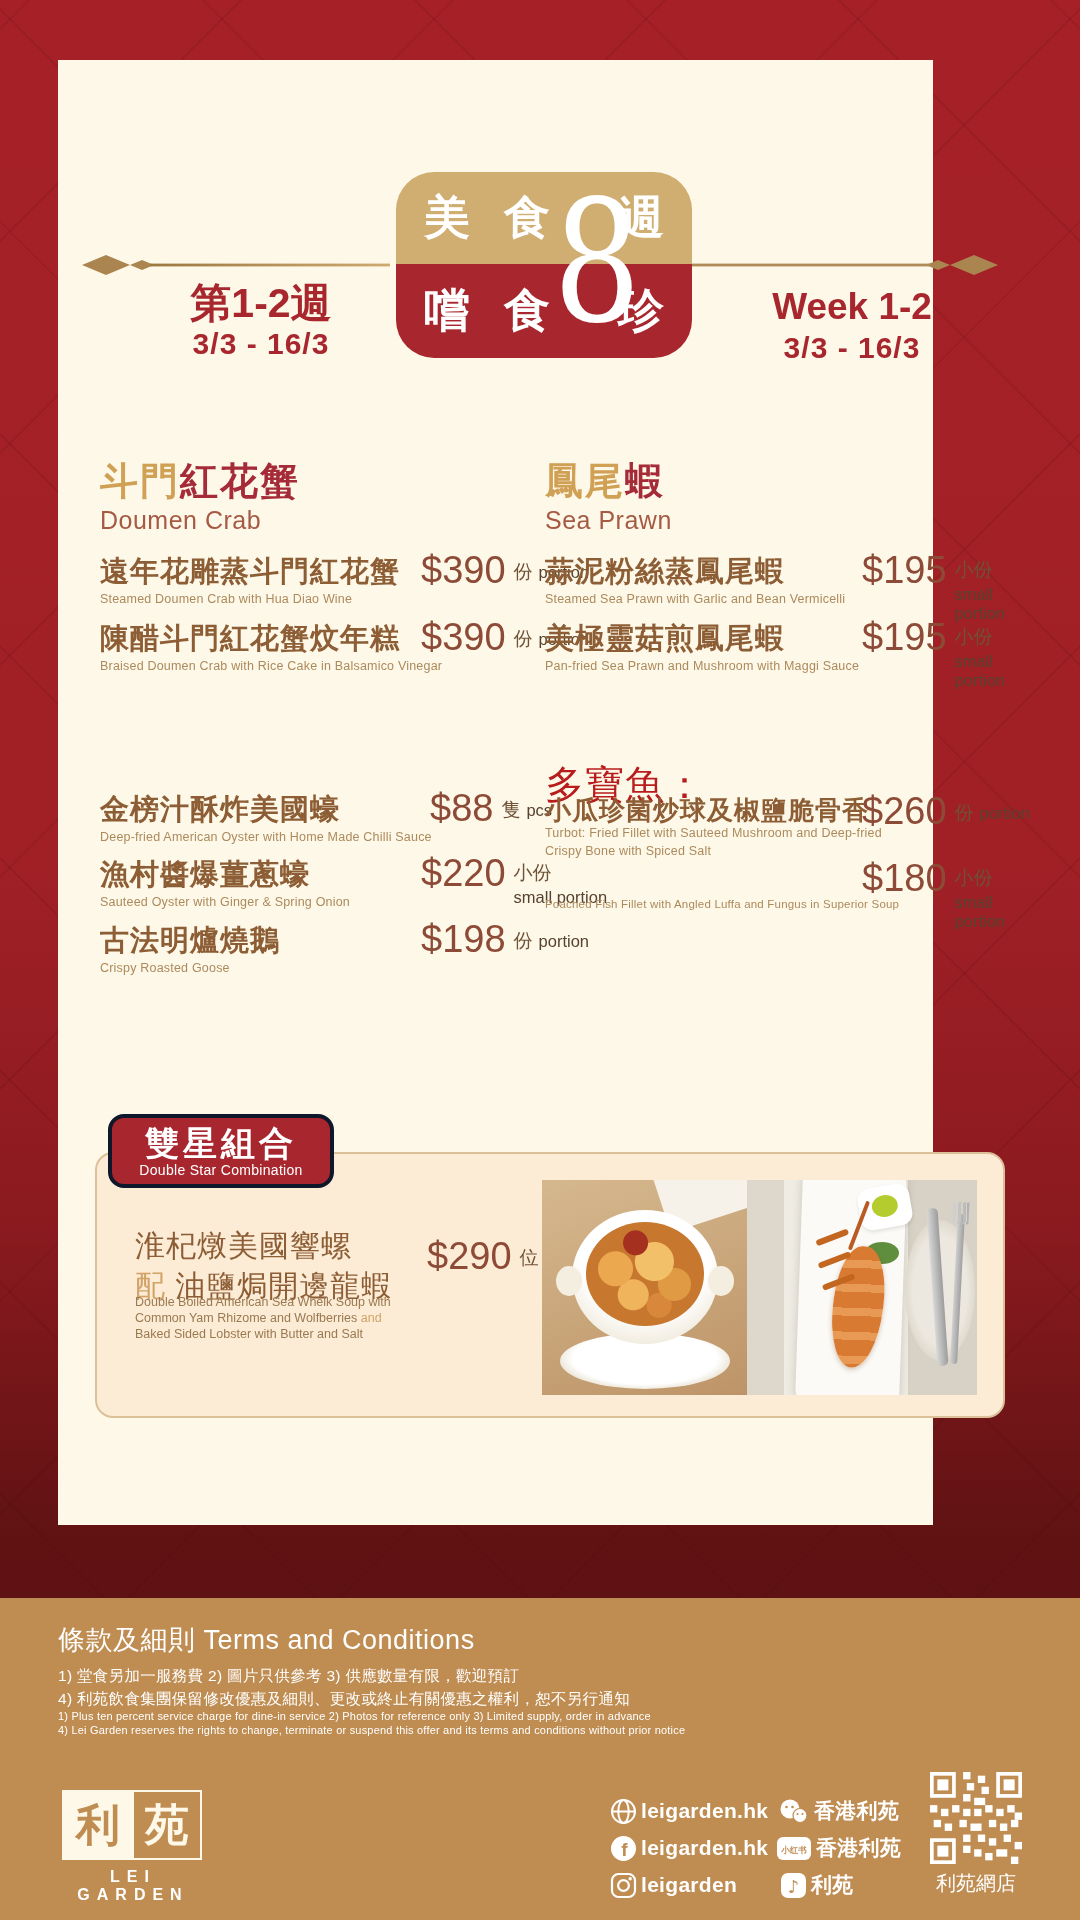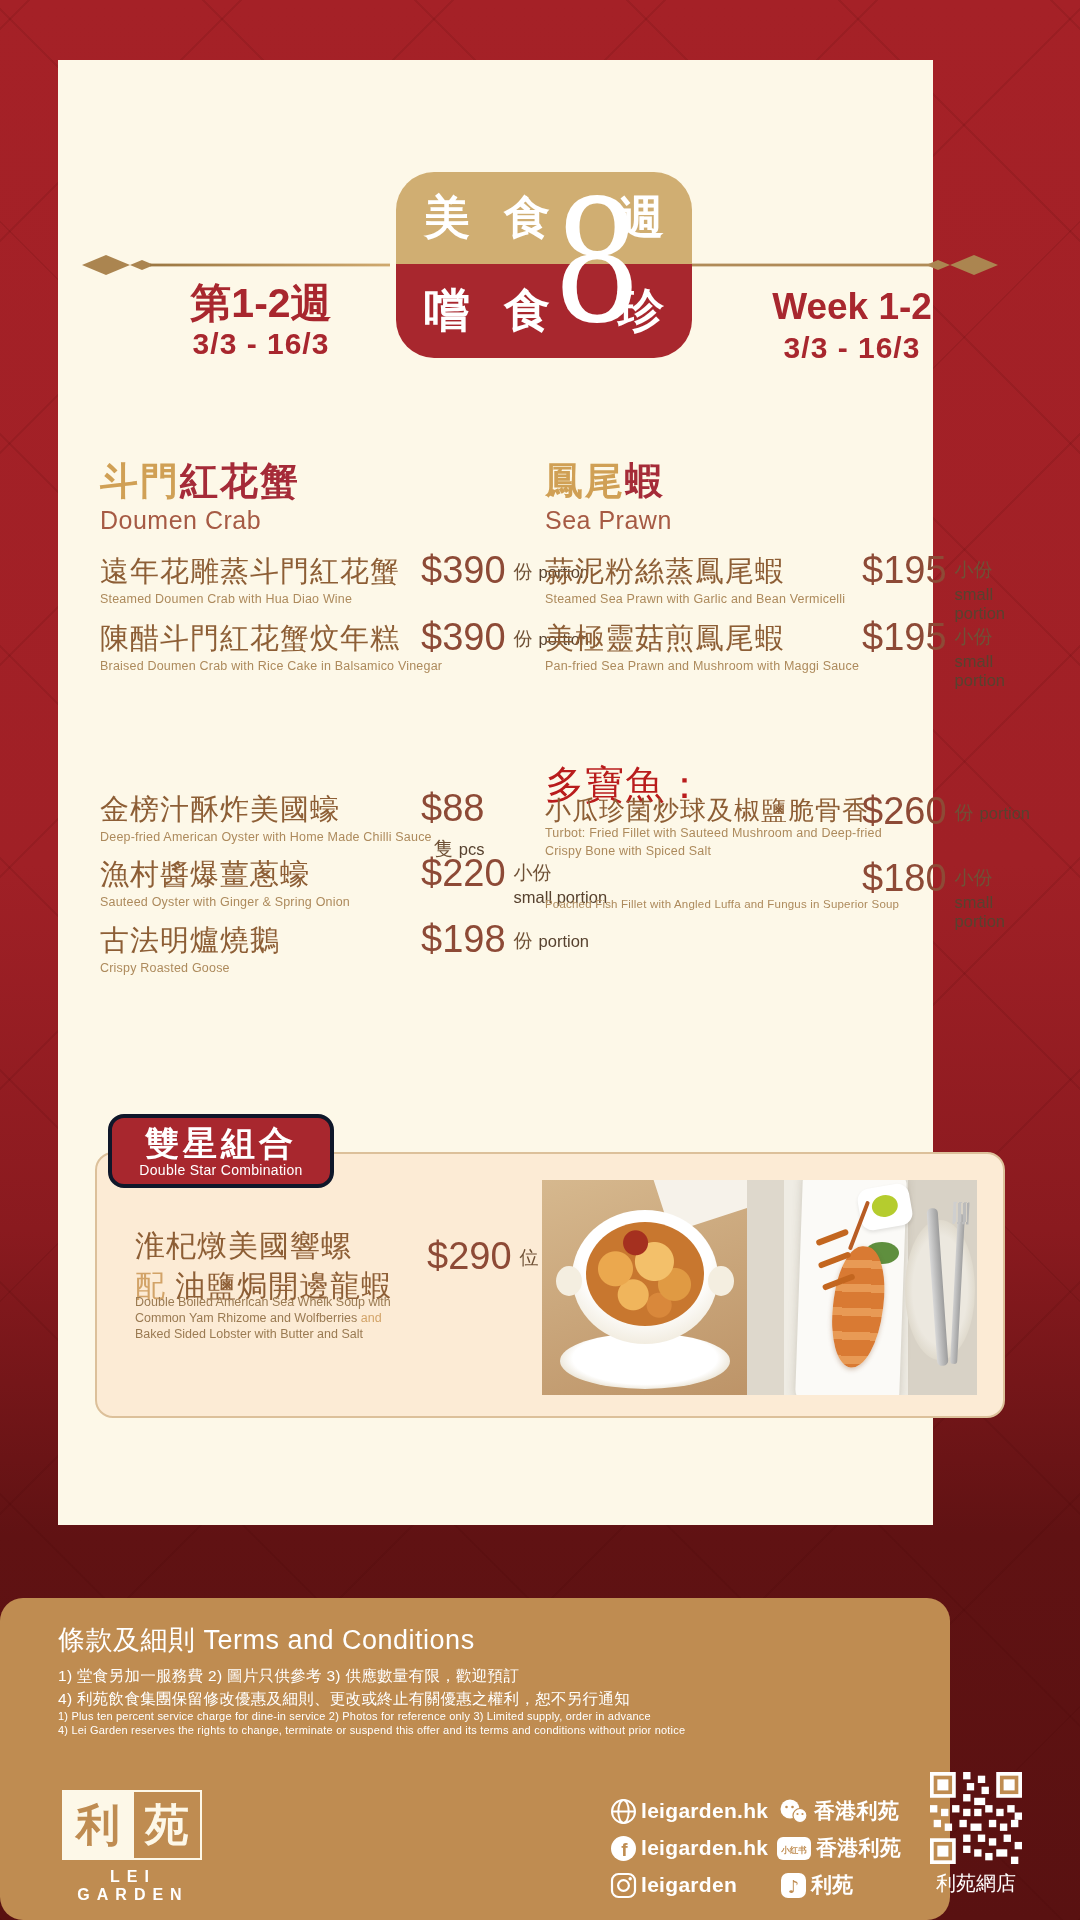--- a/index.html
+++ b/index.html
@@ -56,21 +56,21 @@
   .week-l2 { font-size:30px; font-weight:bold; line-height:36px; letter-spacing:1px; }
 
   
   .sec-title { position:absolute; }
   .sec-title .zh { font-size:38px; font-weight:bold; letter-spacing:2px; line-height:42px; }
   .sec-title .zh .accent { color:#d0a055; }
   .sec-title .zh .red { color:#a52b38; }
   .sec-title .en { font-size:25px; color:#a65a44; margin-top:4px; letter-spacing:.5px; }
 
   
-  .item-name { position:absolute; font-size:29px; color:#8d5e35; letter-spacing:1px; white-space:nowrap; }
+  .item-name { position:absolute; font-size:29px; color:#8d5e35; letter-spacing:1px; white-space:nowrap;font-weight:bold; }
   .item-name.small { font-size:26px; }
   .item-desc { position:absolute; font-size:12.5px; color:#ad8a5c; letter-spacing:.2px; white-space:nowrap; }
   .group-header { position:absolute; font-size:39px; color:#b91c1c; letter-spacing:1px; }
 
   .price-block { position:absolute; display:flex; gap:8px; }
   .price { font-size:38px; color:#8d4a36; font-weight:500; line-height:40px; }
   .units-inline { display:flex; gap:6px; align-items:baseline; align-self:flex-end; padding-bottom:5px; }
   .units-stacked { display:flex; flex-direction:column; padding-top:7px; }
   .unit-zh { font-size:19px; color:#6f5136; }
   .unit-en { font-size:16.5px; color:#57422f; }
@@ -120,21 +120,21 @@
   .p2-lobster { position:absolute; left:86px; top:66px; width:50px; height:122px; border-radius:46% 46% 50% 50%; transform:rotate(7deg);
     background:repeating-linear-gradient(175deg,#d97a33 0 16px, #e89a55 16px 24px); box-shadow:0 2px 5px rgba(120,60,20,.3); }
   .p2-lobster::before { content:""; position:absolute; left:14px; top:-46px; width:4px; height:52px; background:#b85c24; transform:rotate(14deg); border-radius:2px; }
   .p2-lobster::after { content:""; position:absolute; left:-26px; top:-8px; width:34px; height:6px; background:#c3661f; transform:rotate(-28deg); border-radius:3px; box-shadow:-6px 22px 0 #c3661f, -10px 44px 0 #c3661f; }
   .p2-doily { position:absolute; right:2px; top:40px; width:70px; height:140px; border-radius:50%; background:radial-gradient(ellipse, #ece8df 55%, #dcd6c8 75%, transparent 76%); }
   .p2-knife { position:absolute; right:34px; top:28px; width:11px; height:158px; background:linear-gradient(90deg,#d8d8d8,#9c9c9c); border-radius:5px; transform:rotate(-4deg); }
   .p2-fork { position:absolute; right:16px; top:34px; width:7px; height:150px; background:linear-gradient(90deg,#cfcfcf,#a0a0a0); border-radius:3px; transform:rotate(3deg); }
   .p2-fork::before { content:""; position:absolute; left:-5px; top:-12px; width:16px; height:22px; background:linear-gradient(90deg,#cfcfcf 0 3px, transparent 3px 5px, #c4c4c4 5px 8px, transparent 8px 10px, #bcbcbc 10px 13px, transparent 13px 14px, #b2b2b2 14px 16px); }
 
   
-  .terms { position:absolute; left:0; top:1598px; width:950px; height:322px; background:#bf8c51; color:#fff;border-radius:23px; }
+  .terms { position:absolute; left:0; top:1598px; width:1080px; height:322px; background:#bf8c51; color:#fff; }
   .terms-title { position:absolute; left:58px; top:24px; font-size:27px; letter-spacing:.5px; }
   .terms-zh { position:absolute; left:58px; font-size:15.5px; letter-spacing:.3px; }
   .terms-en { position:absolute; left:58px; font-size:11px; letter-spacing:.2px; }
 
   .lg-logo { position:absolute; left:62px; top:192px; width:140px; height:70px; border:2px solid #fdf8e8; display:flex; }
   .lg-half { width:50%; display:flex; align-items:center; justify-content:center; font-size:44px; font-weight:bold; }
   .lg-left { background:#fdf8e8; color:#bf8c51; }
   .lg-right { color:#fdf8e8; border-left:2px solid #fdf8e8; }
   .lg-caption { position:absolute; left:60px; top:270px; width:146px; text-align:center; font-size:16px; font-weight:bold; letter-spacing:7px; color:#fff; }
 
@@ -231,21 +231,21 @@
     <div class="price-block" style="left:804px; top:557px;">
       <span class="price">$195</span>
       <span class="units-stacked">
           <span class="unit-zh">小份</span>
           <span class="unit-en">small portion</span>
         </span>
     </div>
 
     <div class="item-name" style="left:42px; top:730px;">金榜汁酥炸美國蠔</div>
     <div class="item-desc" style="left:42px; top:770px;">Deep-fried American Oyster with Home Made Chilli Sauce</div>
-    <div class="price-block" style="left:363px; top:728px;flex-direction:column;">
+    <div class="price-block" style="left:372px; top:728px;">
       <span class="price">$88</span>
       <span class="units-inline">
           <span class="unit-zh">隻</span>
           <span class="unit-en">pcs</span>
         </span>
     </div>
 
     <div class="item-name" style="left:42px; top:795px;">漁村醬爆薑蔥蠔</div>
     <div class="item-desc" style="left:42px; top:835px;">Sauteed  Oyster with Ginger &amp; Spring Onion</div>
     <div class="price-block" style="left:363px; top:793px;gap:8px;">

